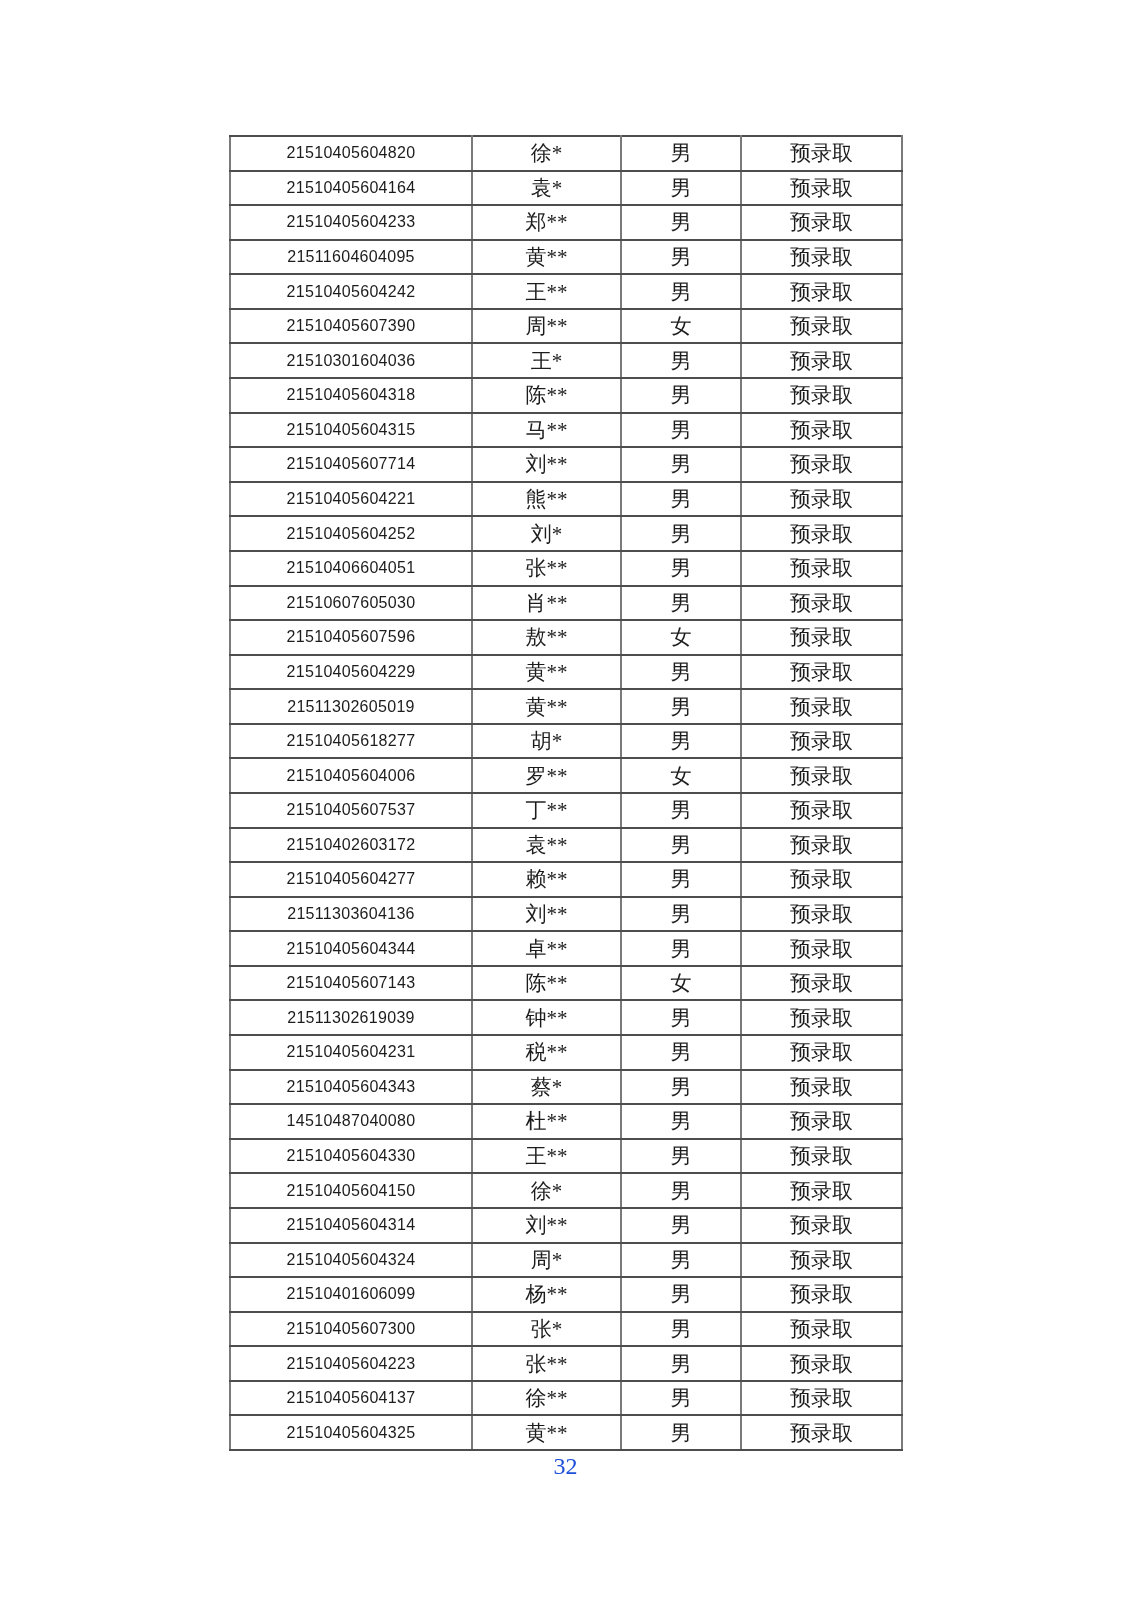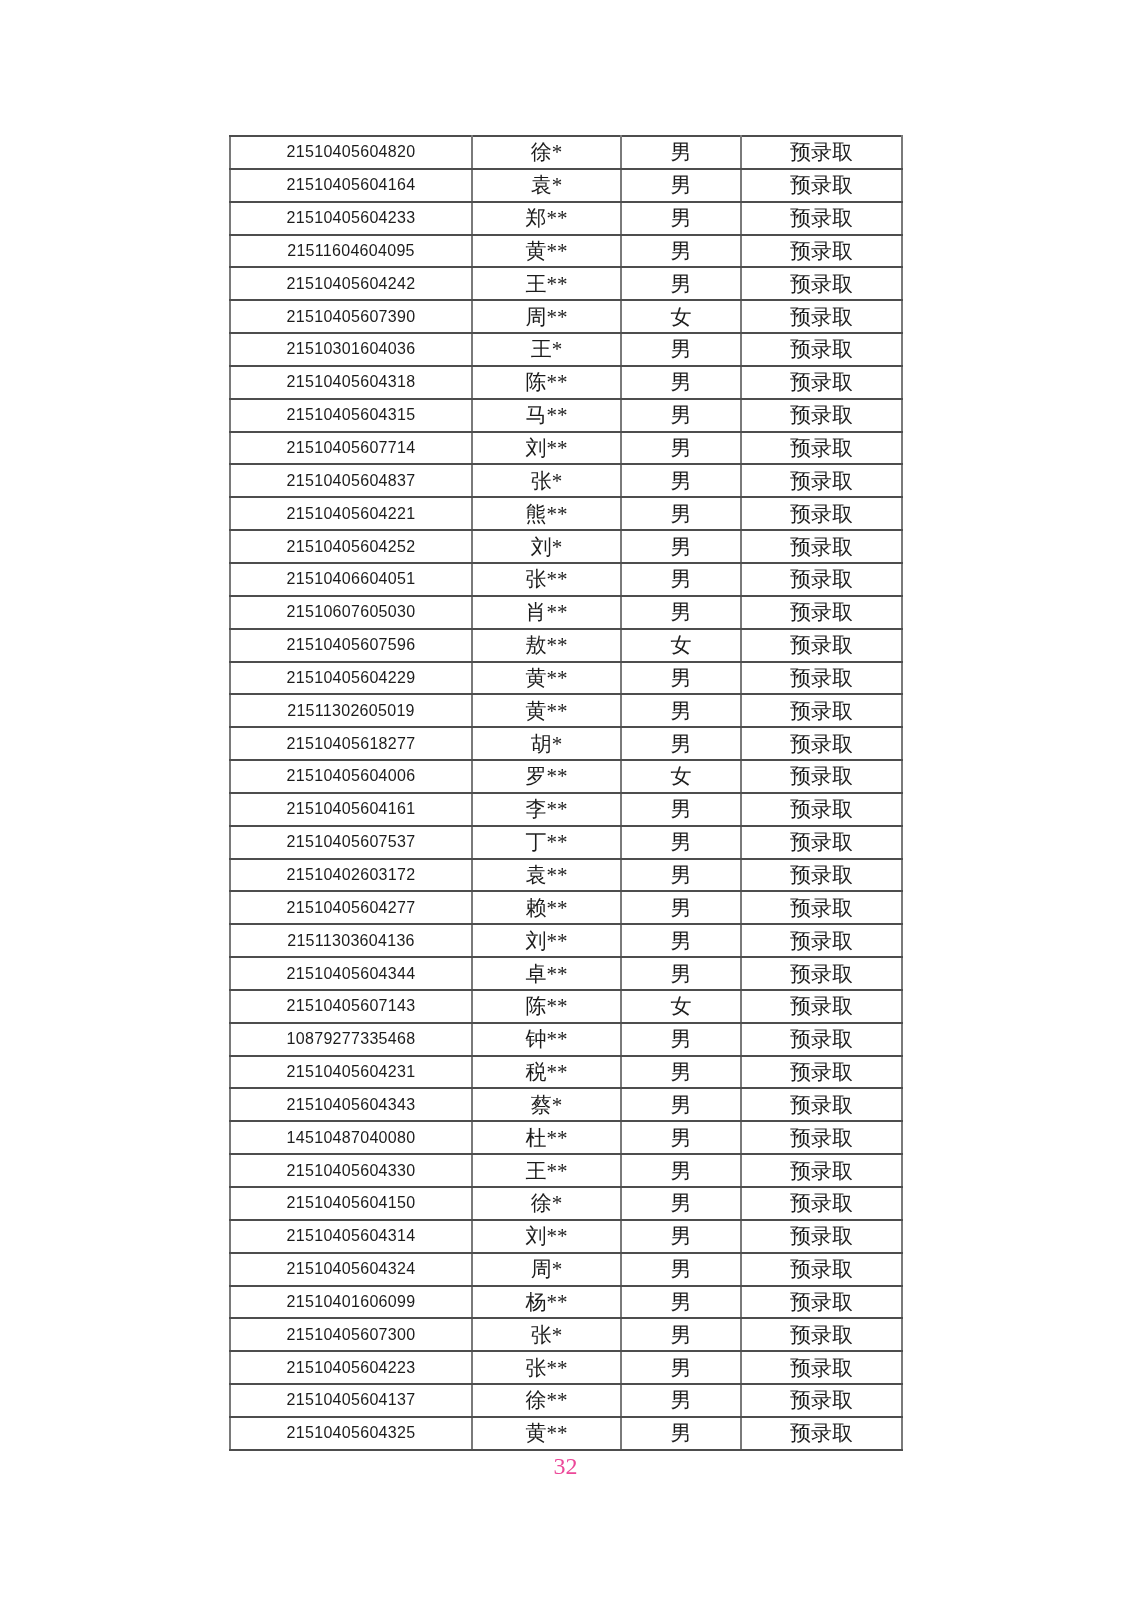--- a/index.html
+++ b/index.html
@@ -47,21 +47,21 @@
     font-size: 21px;
   }
   .page-number {
     position: absolute;
     top: 1453px;
     left: 0;
     width: 100%;
     text-align: center;
     font-family: "Liberation Serif", serif;
     font-size: 24px;
-    color: #ec4899;
+    color: #1d4ed8;
   }
 </style>
 </head>
 <body>
 
 <div class="page">
 
   <table class="admission-table">
     <colgroup>
       <col style="width:242px">
@@ -124,26 +124,20 @@
           <td class="cell-gender">男</td>
           <td class="cell-admission-status">预录取</td>
         </tr>
         <tr>
           <td class="cell-candidate-id">21510405607714</td>
           <td class="cell-candidate-name">刘**</td>
           <td class="cell-gender">男</td>
           <td class="cell-admission-status">预录取</td>
         </tr>
         <tr>
-          <td class="cell-candidate-id">21510405604837</td>
-          <td class="cell-candidate-name">张*</td>
-          <td class="cell-gender">男</td>
-          <td class="cell-admission-status">预录取</td>
-        </tr>
-        <tr>
           <td class="cell-candidate-id">21510405604221</td>
           <td class="cell-candidate-name">熊**</td>
           <td class="cell-gender">男</td>
           <td class="cell-admission-status">预录取</td>
         </tr>
         <tr>
           <td class="cell-candidate-id">21510405604252</td>
           <td class="cell-candidate-name">刘*</td>
           <td class="cell-gender">男</td>
           <td class="cell-admission-status">预录取</td>
@@ -184,26 +178,20 @@
           <td class="cell-gender">男</td>
           <td class="cell-admission-status">预录取</td>
         </tr>
         <tr>
           <td class="cell-candidate-id">21510405604006</td>
           <td class="cell-candidate-name">罗**</td>
           <td class="cell-gender">女</td>
           <td class="cell-admission-status">预录取</td>
         </tr>
         <tr>
-          <td class="cell-candidate-id">21510405604161</td>
-          <td class="cell-candidate-name">李**</td>
-          <td class="cell-gender">男</td>
-          <td class="cell-admission-status">预录取</td>
-        </tr>
-        <tr>
           <td class="cell-candidate-id">21510405607537</td>
           <td class="cell-candidate-name">丁**</td>
           <td class="cell-gender">男</td>
           <td class="cell-admission-status">预录取</td>
         </tr>
         <tr>
           <td class="cell-candidate-id">21510402603172</td>
           <td class="cell-candidate-name">袁**</td>
           <td class="cell-gender">男</td>
           <td class="cell-admission-status">预录取</td>
@@ -226,21 +214,21 @@
           <td class="cell-gender">男</td>
           <td class="cell-admission-status">预录取</td>
         </tr>
         <tr>
           <td class="cell-candidate-id">21510405607143</td>
           <td class="cell-candidate-name">陈**</td>
           <td class="cell-gender">女</td>
           <td class="cell-admission-status">预录取</td>
         </tr>
         <tr>
-          <td class="cell-candidate-id">10879277335468</td>
+          <td class="cell-candidate-id">21511302619039</td>
           <td class="cell-candidate-name">钟**</td>
           <td class="cell-gender">男</td>
           <td class="cell-admission-status">预录取</td>
         </tr>
         <tr>
           <td class="cell-candidate-id">21510405604231</td>
           <td class="cell-candidate-name">税**</td>
           <td class="cell-gender">男</td>
           <td class="cell-admission-status">预录取</td>
         </tr>

